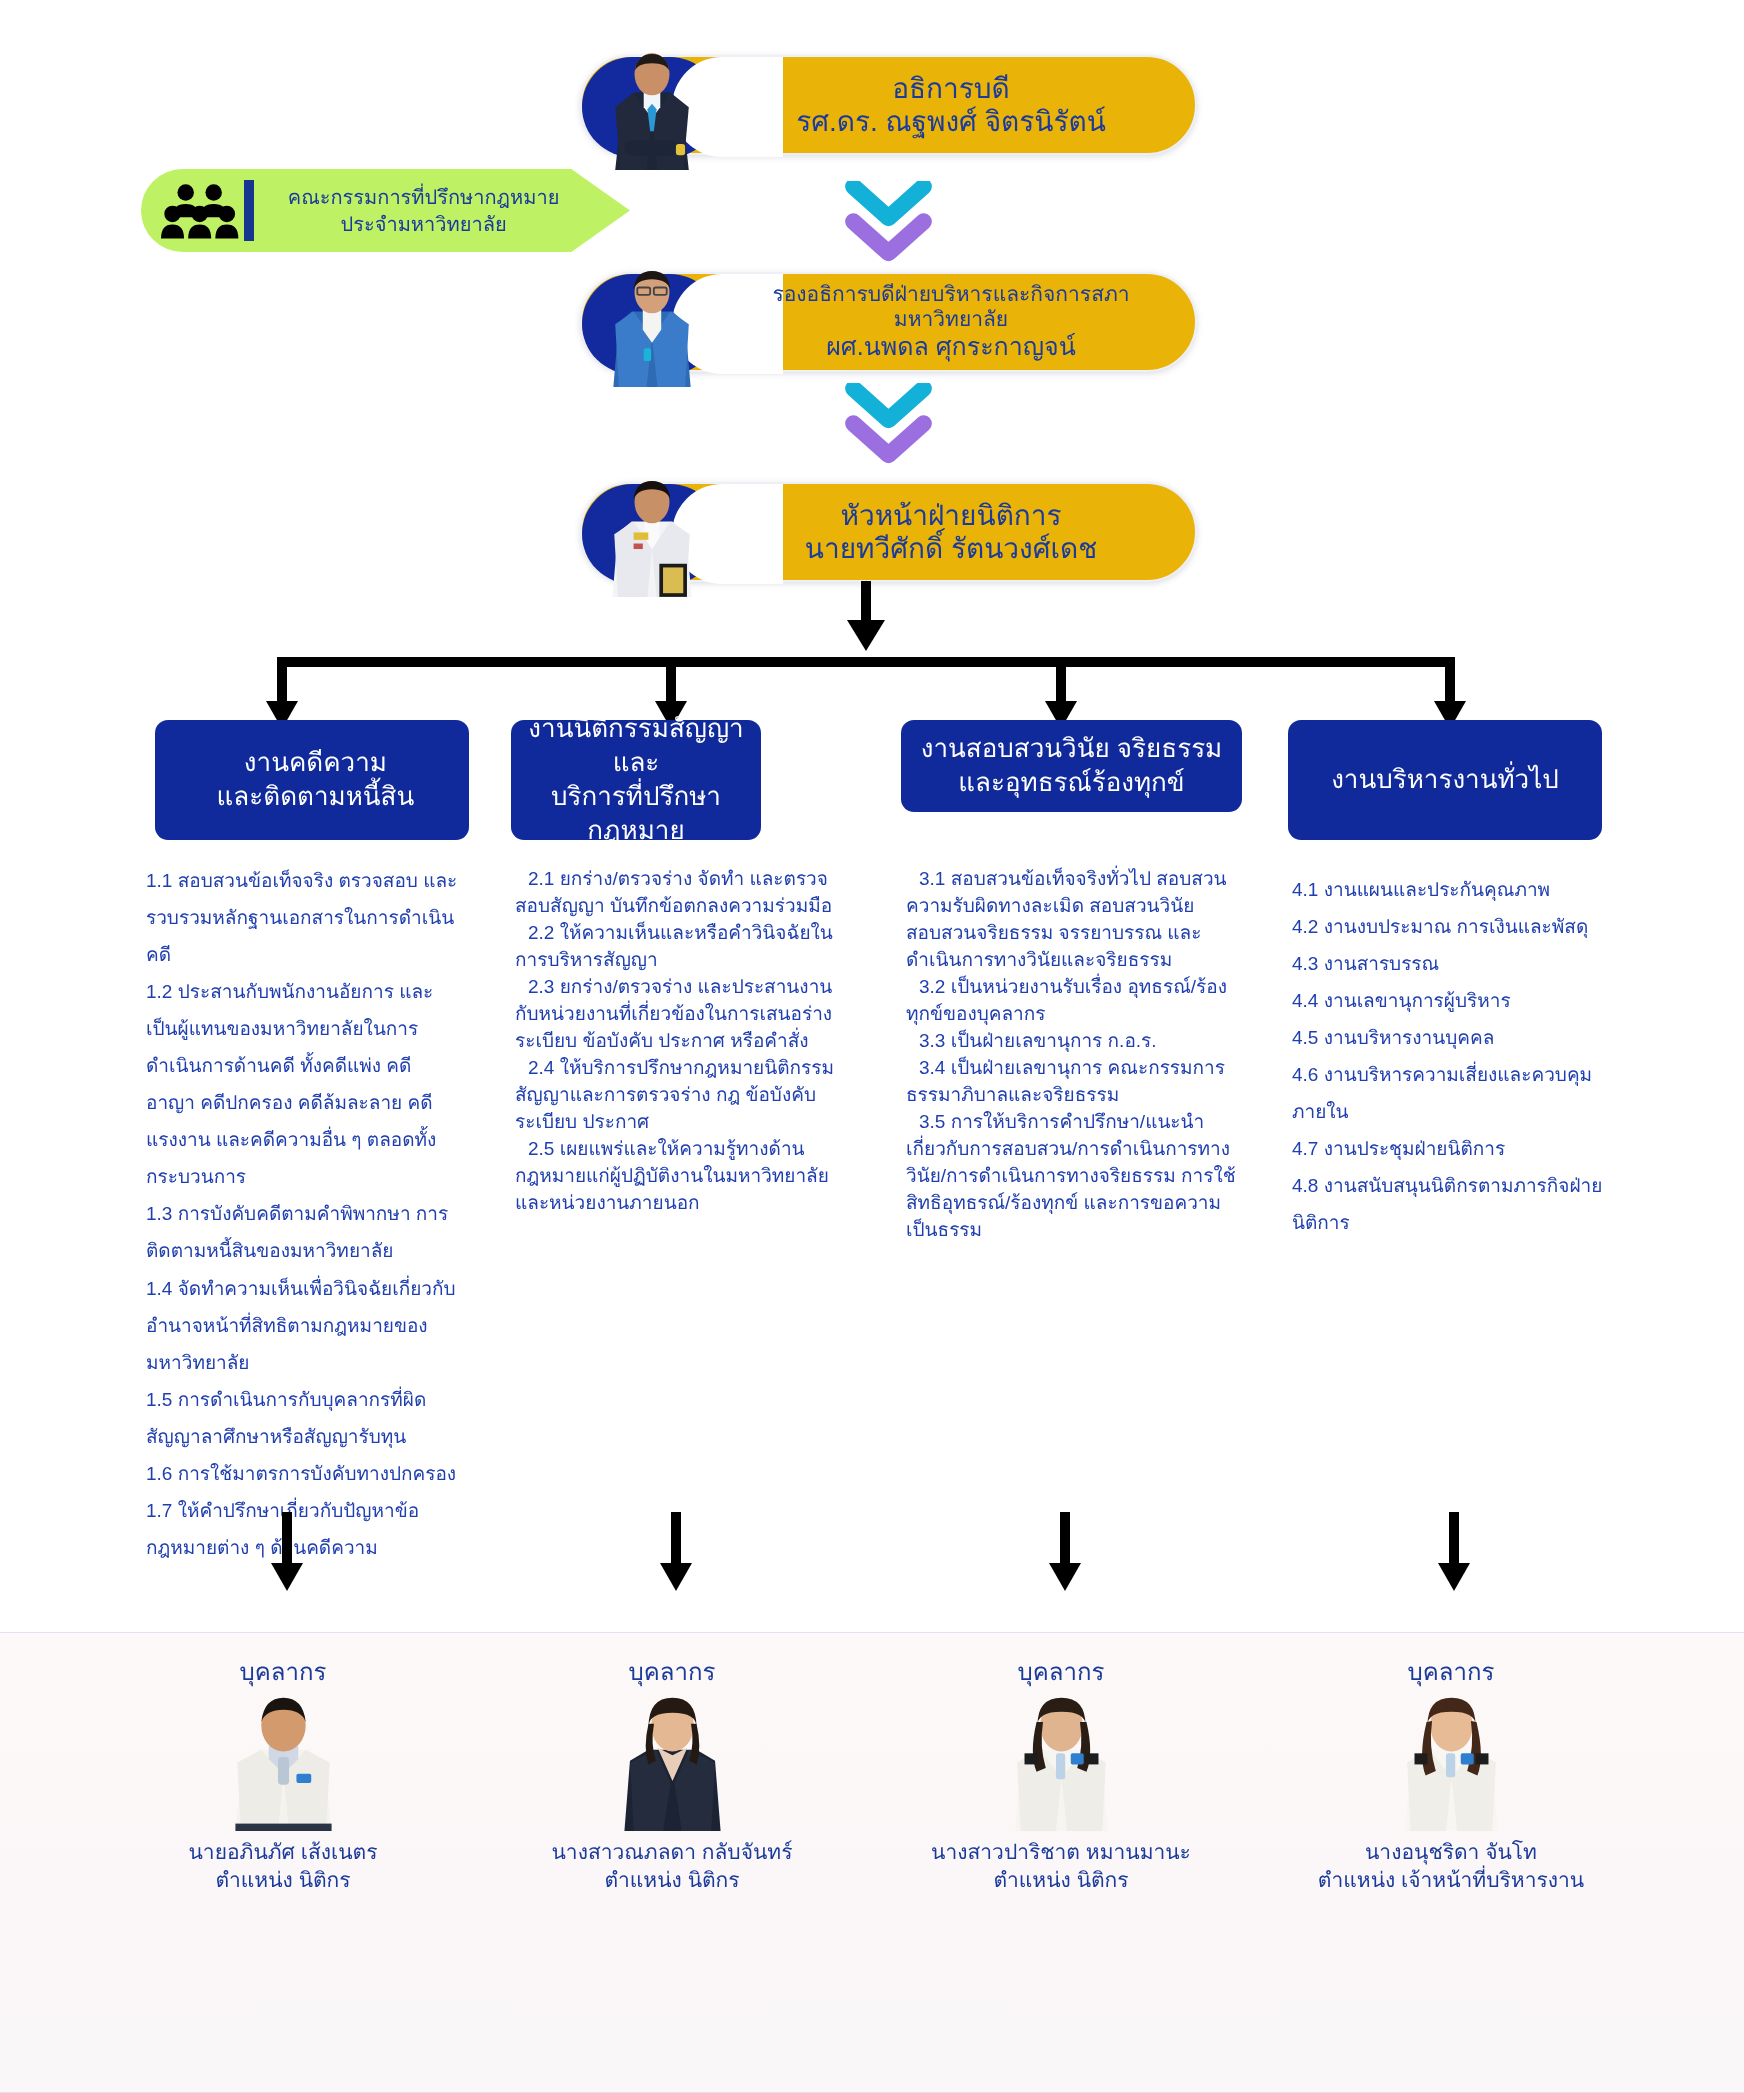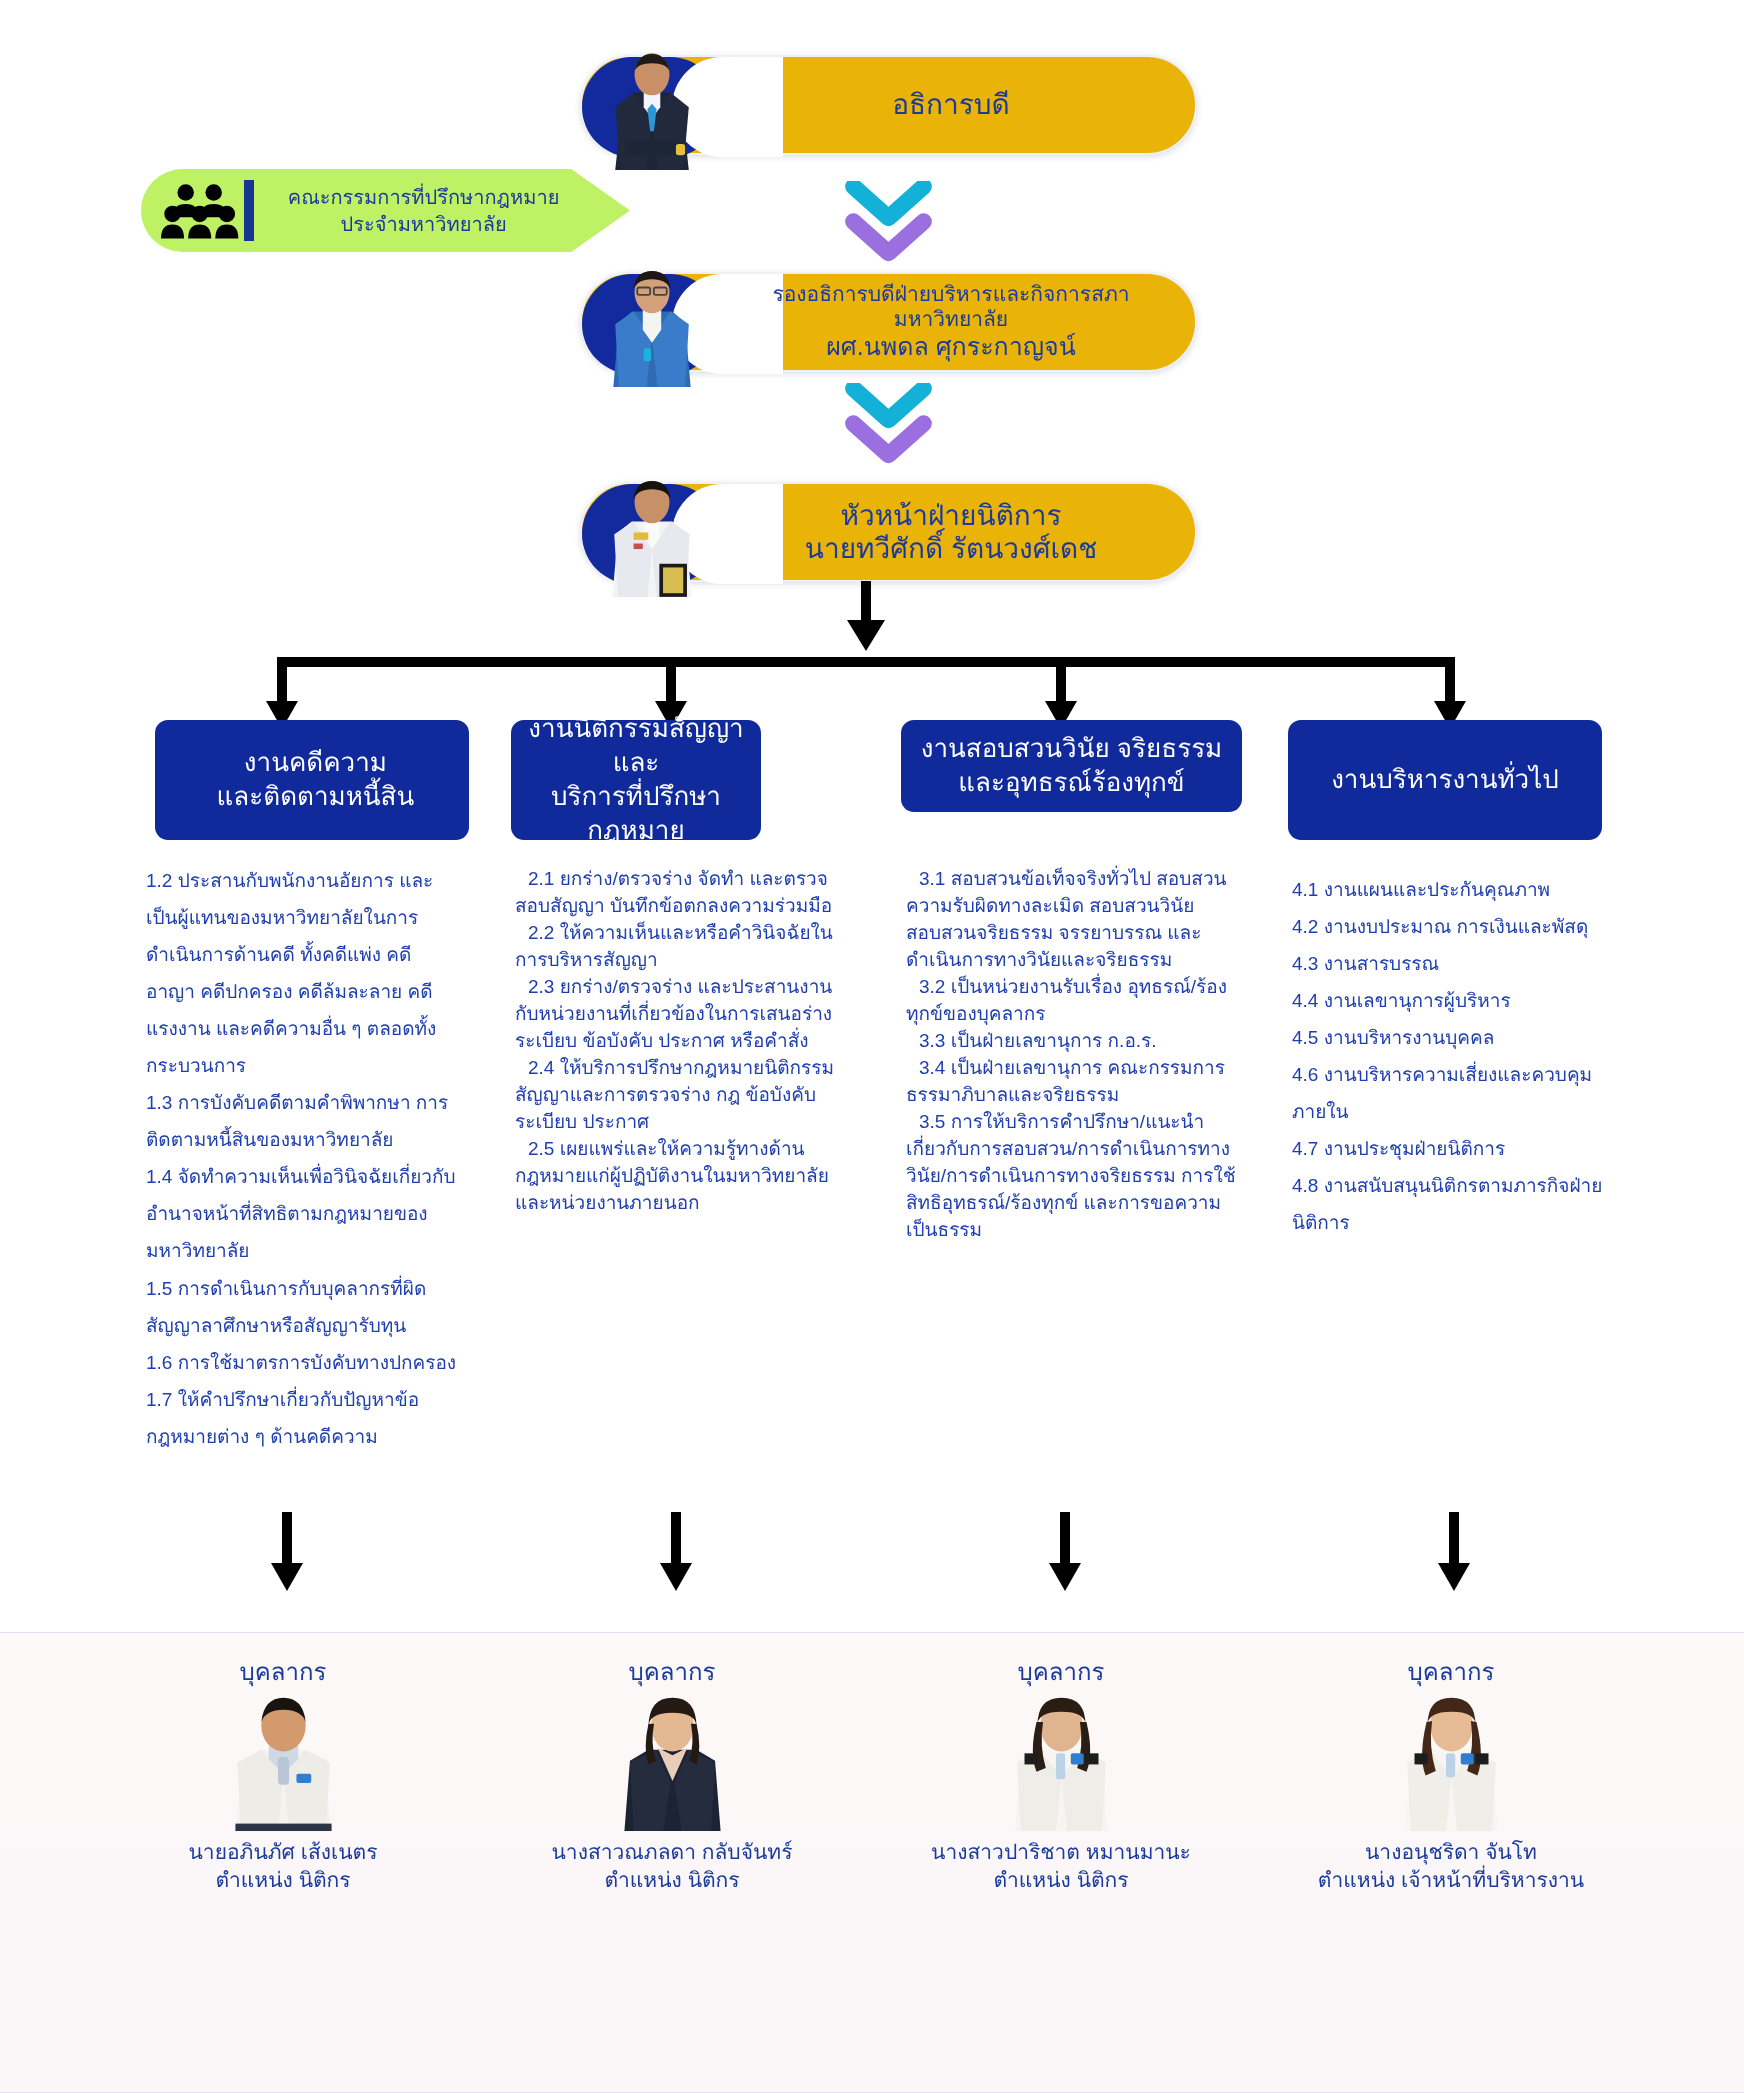--- a/index.html
+++ b/index.html
@@ -173,20 +173,21 @@
         <path d="M50 56 l5 6 l-3 24 l-4 0 l-3 -24 z" fill="#2b97d4"></path>
         <ellipse cx="50" cy="24" rx="19" ry="23" fill="#c98f67"></ellipse>
         <path d="M31 21 q3 -19 19 -19 q16 0 19 19 q-3 -9 -19 -9 q-16 0 -19 9 z" fill="#201a16"></path>
         <rect x="20" y="96" width="60" height="16" rx="8" fill="#1d2637"></rect>
         <rect x="76" y="100" width="10" height="12" rx="3" fill="#e3c23a"></rect>
       </g>
     </svg>
   </div>
   <div class="exec-text">
     <div class="exec-role">อธิการบดี</div>
+    <div class="exec-name">รศ.ดร. ณฐพงศ์ จิตรนิรัตน์</div>
   </div>
 </div>
 
 <div class="advisory">
   <svg class="advisory-icon" viewBox="0 0 96 72">
     <circle cx="30" cy="14" r="10" fill="#000"></circle>
       <path d="M14 44 q0 -16 16 -16 q16 0 16 16 z" fill="#000"></path>
     <circle cx="64" cy="14" r="10" fill="#000"></circle>
       <path d="M48 44 q0 -16 16 -16 q16 0 16 16 z" fill="#000"></path>
     <circle cx="14" cy="40" r="10" fill="#000"></circle>
@@ -293,20 +294,21 @@
     <div>และอุทธรณ์ร้องทุกข์</div>
   </div>
 </div>
 <div class="dept-box" style="left:1288px; top:720px; width:314px; height:120px;">
   <div>
     <div>งานบริหารงานทั่วไป</div>
   </div>
 </div>
 
 <div class="task-list loose" style="left:146px; top:862px; width:314px;">
+  <p class="task-item">1.1 สอบสวนข้อเท็จจริง ตรวจสอบ และรวบรวมหลักฐานเอกสารในการดำเนินคดี</p>
   <p class="task-item">1.2 ประสานกับพนักงานอัยการ และเป็นผู้แทนของมหาวิทยาลัยในการดำเนินการด้านคดี ทั้งคดีแพ่ง คดีอาญา คดีปกครอง คดีล้มละลาย คดีแรงงาน และคดีความอื่น ๆ ตลอดทั้งกระบวนการ</p>
   <p class="task-item">1.3 การบังคับคดีตามคำพิพากษา การติดตามหนี้สินของมหาวิทยาลัย</p>
   <p class="task-item">1.4 จัดทำความเห็นเพื่อวินิจฉัยเกี่ยวกับอำนาจหน้าที่สิทธิตามกฎหมายของมหาวิทยาลัย</p>
   <p class="task-item">1.5 การดำเนินการกับบุคลากรที่ผิดสัญญาลาศึกษาหรือสัญญารับทุน</p>
   <p class="task-item">1.6 การใช้มาตรการบังคับทางปกครอง</p>
   <p class="task-item">1.7 ให้คำปรึกษาเกี่ยวกับปัญหาข้อกฎหมายต่าง ๆ ด้านคดีความ</p>
 </div>
 
 <div class="task-list tight" style="left:515px; top:866px; width:323px;">
   <p class="task-item">2.1 ยกร่าง/ตรวจร่าง จัดทำ และตรวจสอบสัญญา บันทึกข้อตกลงความร่วมมือ</p>

